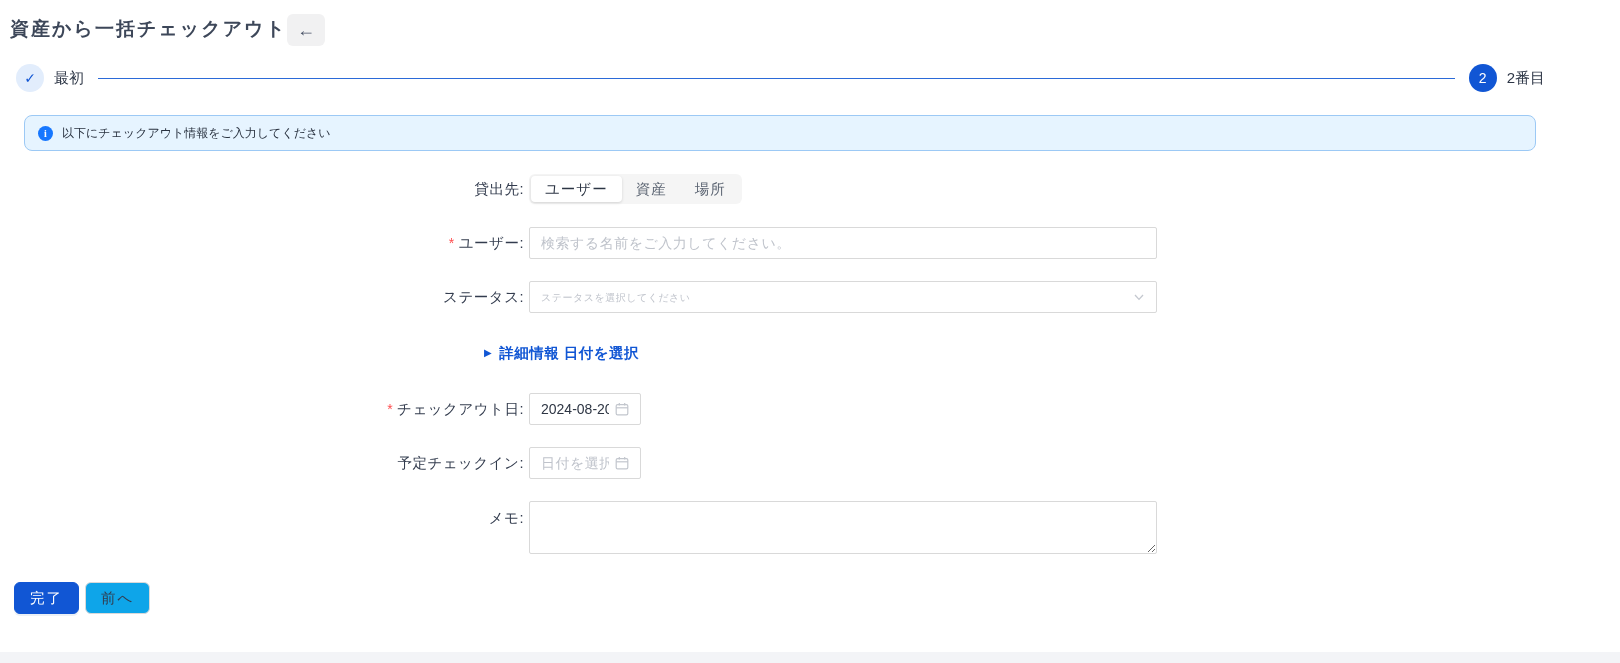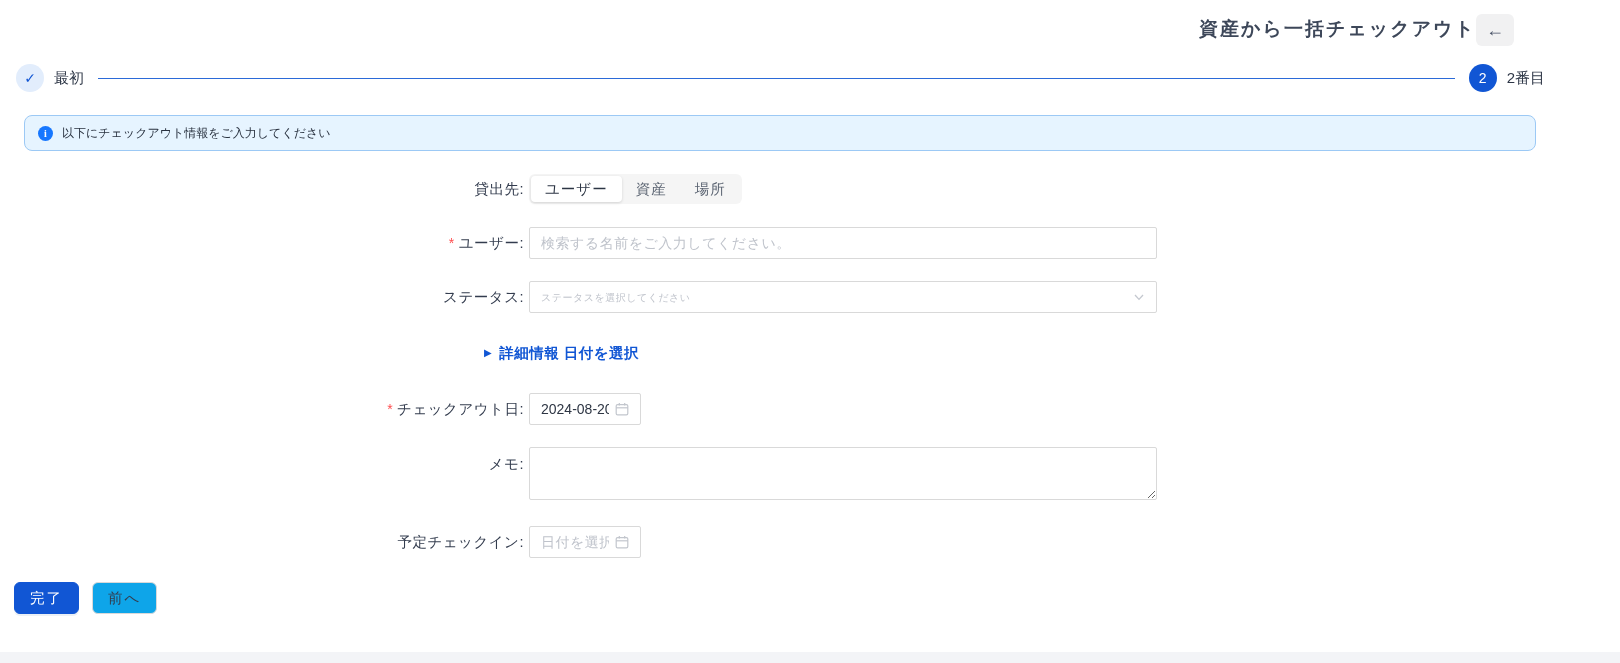--- a/index.html
+++ b/index.html
@@ -8,22 +8,22 @@
     font-family:"Liberation Sans","DejaVu Sans",sans-serif;
     background:#f3f4f7;
     overflow:hidden;
     color:#333c4e;
   }
   .card {
     width:1620px; height:652px; background:#ffffff; position:relative;
   }
   
   .header {
-    display:flex; justify-content:flex-end; align-items:flex-start;
-    padding:14px 106px 0 10px;
+    display:flex; justify-content:flex-start; align-items:flex-start;
+    padding:14px 55px 0 10px;
   }
   .page-title {
     font-size:19px; font-weight:700; color:#3d4759; letter-spacing:2px; padding-top:2px;
   }
   .back-btn {
     width:38px; height:32px; background:#f1f1f2; border:none; border-radius:6px;
     display:flex; align-items:center; justify-content:center; cursor:pointer;
   }
   .back-btn .arrow { color:#4a5368; font-size:18px; font-weight:700; line-height:1; }
   
@@ -109,21 +109,21 @@
   }
   .cal-icon { flex:none; display:flex; align-items:center; }
   
   .row-memo { align-items:flex-start; }
   .row-memo .row-label { padding-top:8px; }
   .memo-area {
     width:628px; height:53px; padding:5px 11px; resize:both; outline:none;
     font-family:inherit; color:#2e3644;
   }
   
-  .footer { display:flex; gap:13px; margin:24px 0 0 14px; }
+  .footer { display:flex; gap:6px; margin:24px 0 0 14px; }
   .btn {
     height:32px; border-radius:6px; font-size:14.5px; cursor:pointer; letter-spacing:2px;
     display:flex; align-items:center; justify-content:center; font-family:inherit;
   }
   .btn-primary {
     background:#1156d4; color:#ffffff; border:1px solid #1156d4; padding:0 15px;
     box-shadow:0 2px 0 rgba(5,65,145,0.08);
   }
   .btn-default {
     background:#0ea5e9; color:#333c4e; border:1px solid #d9d9d9; padding:0 15px;
@@ -209,44 +209,44 @@
                 <rect x="1.2" y="2.6" width="11.6" height="10.2" rx="1.4" fill="none" stroke="#c2c6cd" stroke-width="1.2"></rect>
                 <line x1="1.2" y1="5.8" x2="12.8" y2="5.8" stroke="#c2c6cd" stroke-width="1.2"></line>
                 <line x1="4.3" y1="1" x2="4.3" y2="3.4" stroke="#c2c6cd" stroke-width="1.2"></line>
                 <line x1="9.7" y1="1" x2="9.7" y2="3.4" stroke="#c2c6cd" stroke-width="1.2"></line>
               </svg>
           </span>
         </div>
       </div>
     </div>
 
-    <div class="row row-memo">
-      <div class="row-label">メモ:</div>
-      <div class="ctrl">
-        <textarea class="memo-area" style=""></textarea>
-      </div>
-    </div>
-
     <div class="row">
       <div class="row-label">予定チェックイン:</div>
       <div class="ctrl">
         <div class="date-box">
           <input class="date-input" type="text" placeholder="日付を選択" style="">
           <span class="cal-icon">
             <svg width="14" height="14" viewBox="0 0 14 14">
                 <rect x="1.2" y="2.6" width="11.6" height="10.2" rx="1.4" fill="none" stroke="#c2c6cd" stroke-width="1.2"></rect>
                 <line x1="1.2" y1="5.8" x2="12.8" y2="5.8" stroke="#c2c6cd" stroke-width="1.2"></line>
                 <line x1="4.3" y1="1" x2="4.3" y2="3.4" stroke="#c2c6cd" stroke-width="1.2"></line>
                 <line x1="9.7" y1="1" x2="9.7" y2="3.4" stroke="#c2c6cd" stroke-width="1.2"></line>
               </svg>
           </span>
         </div>
       </div>
     </div>
 
+    <div class="row row-memo">
+      <div class="row-label">メモ:</div>
+      <div class="ctrl">
+        <textarea class="memo-area" style=""></textarea>
+      </div>
+    </div>
+
   </div>
 
   <div class="footer">
     <button class="btn btn-primary">完了</button>
     <button class="btn btn-default">前へ</button>
   </div>
 
 </div>
 
 </body></html>

